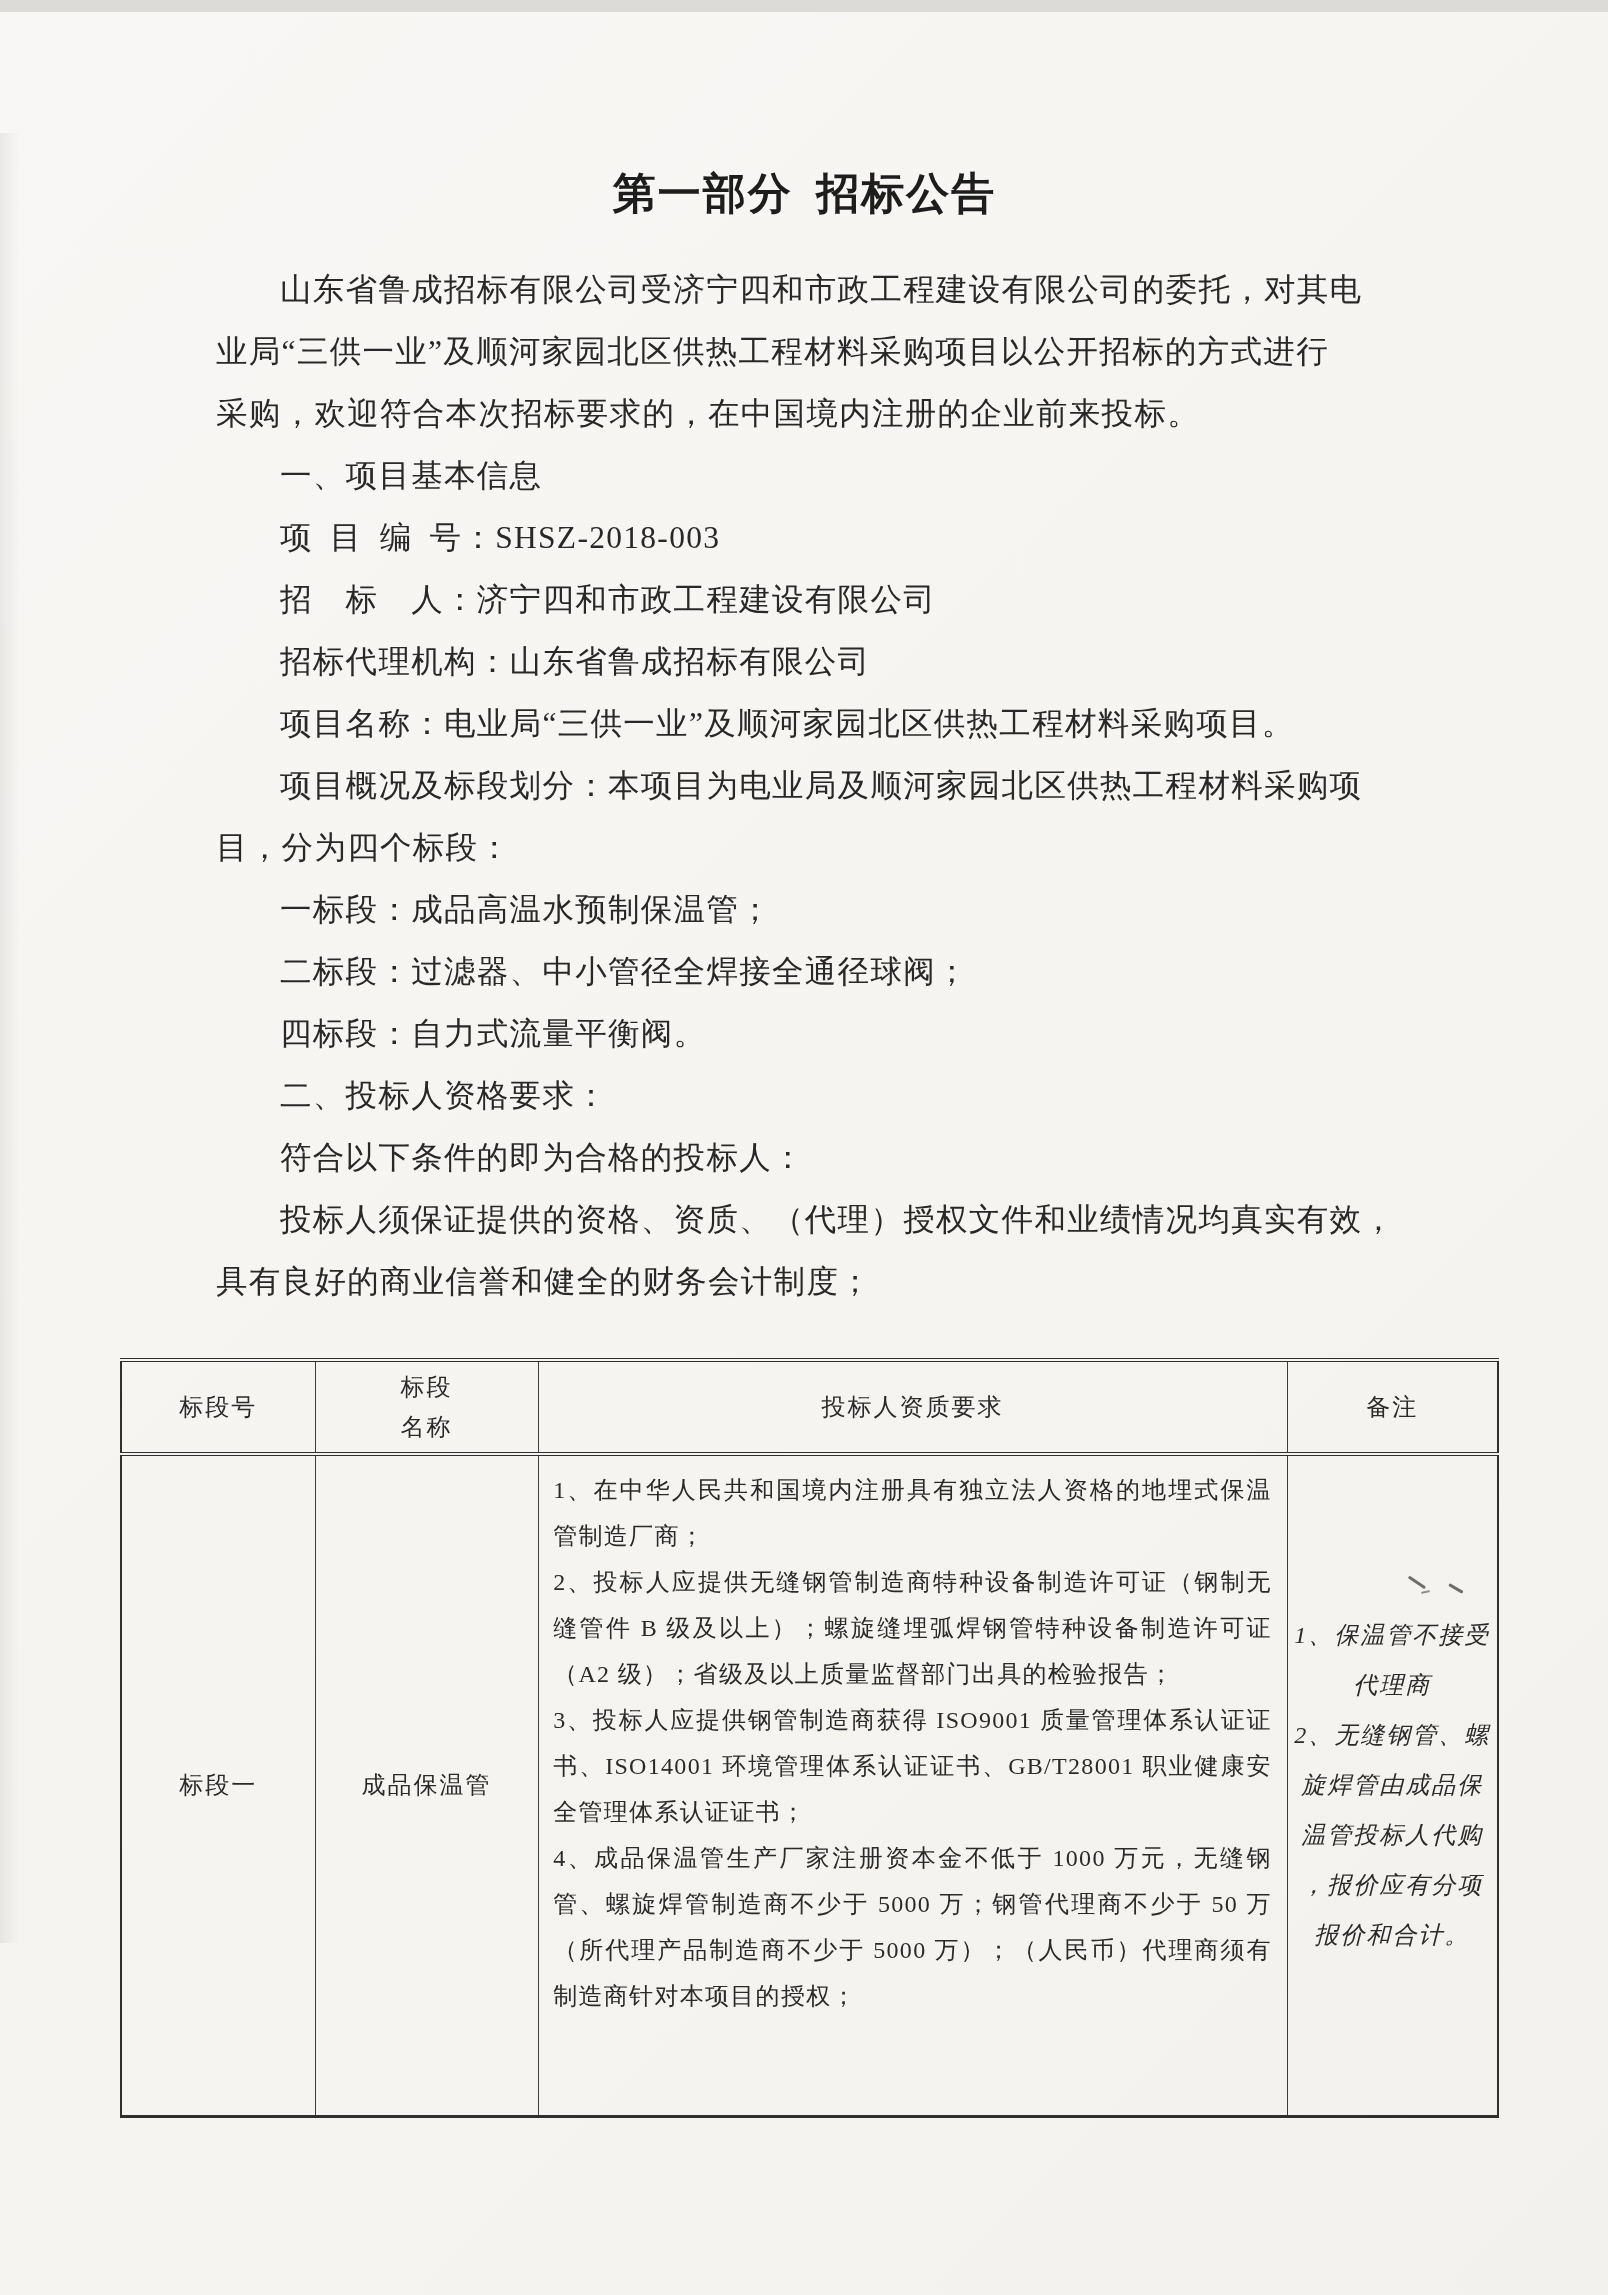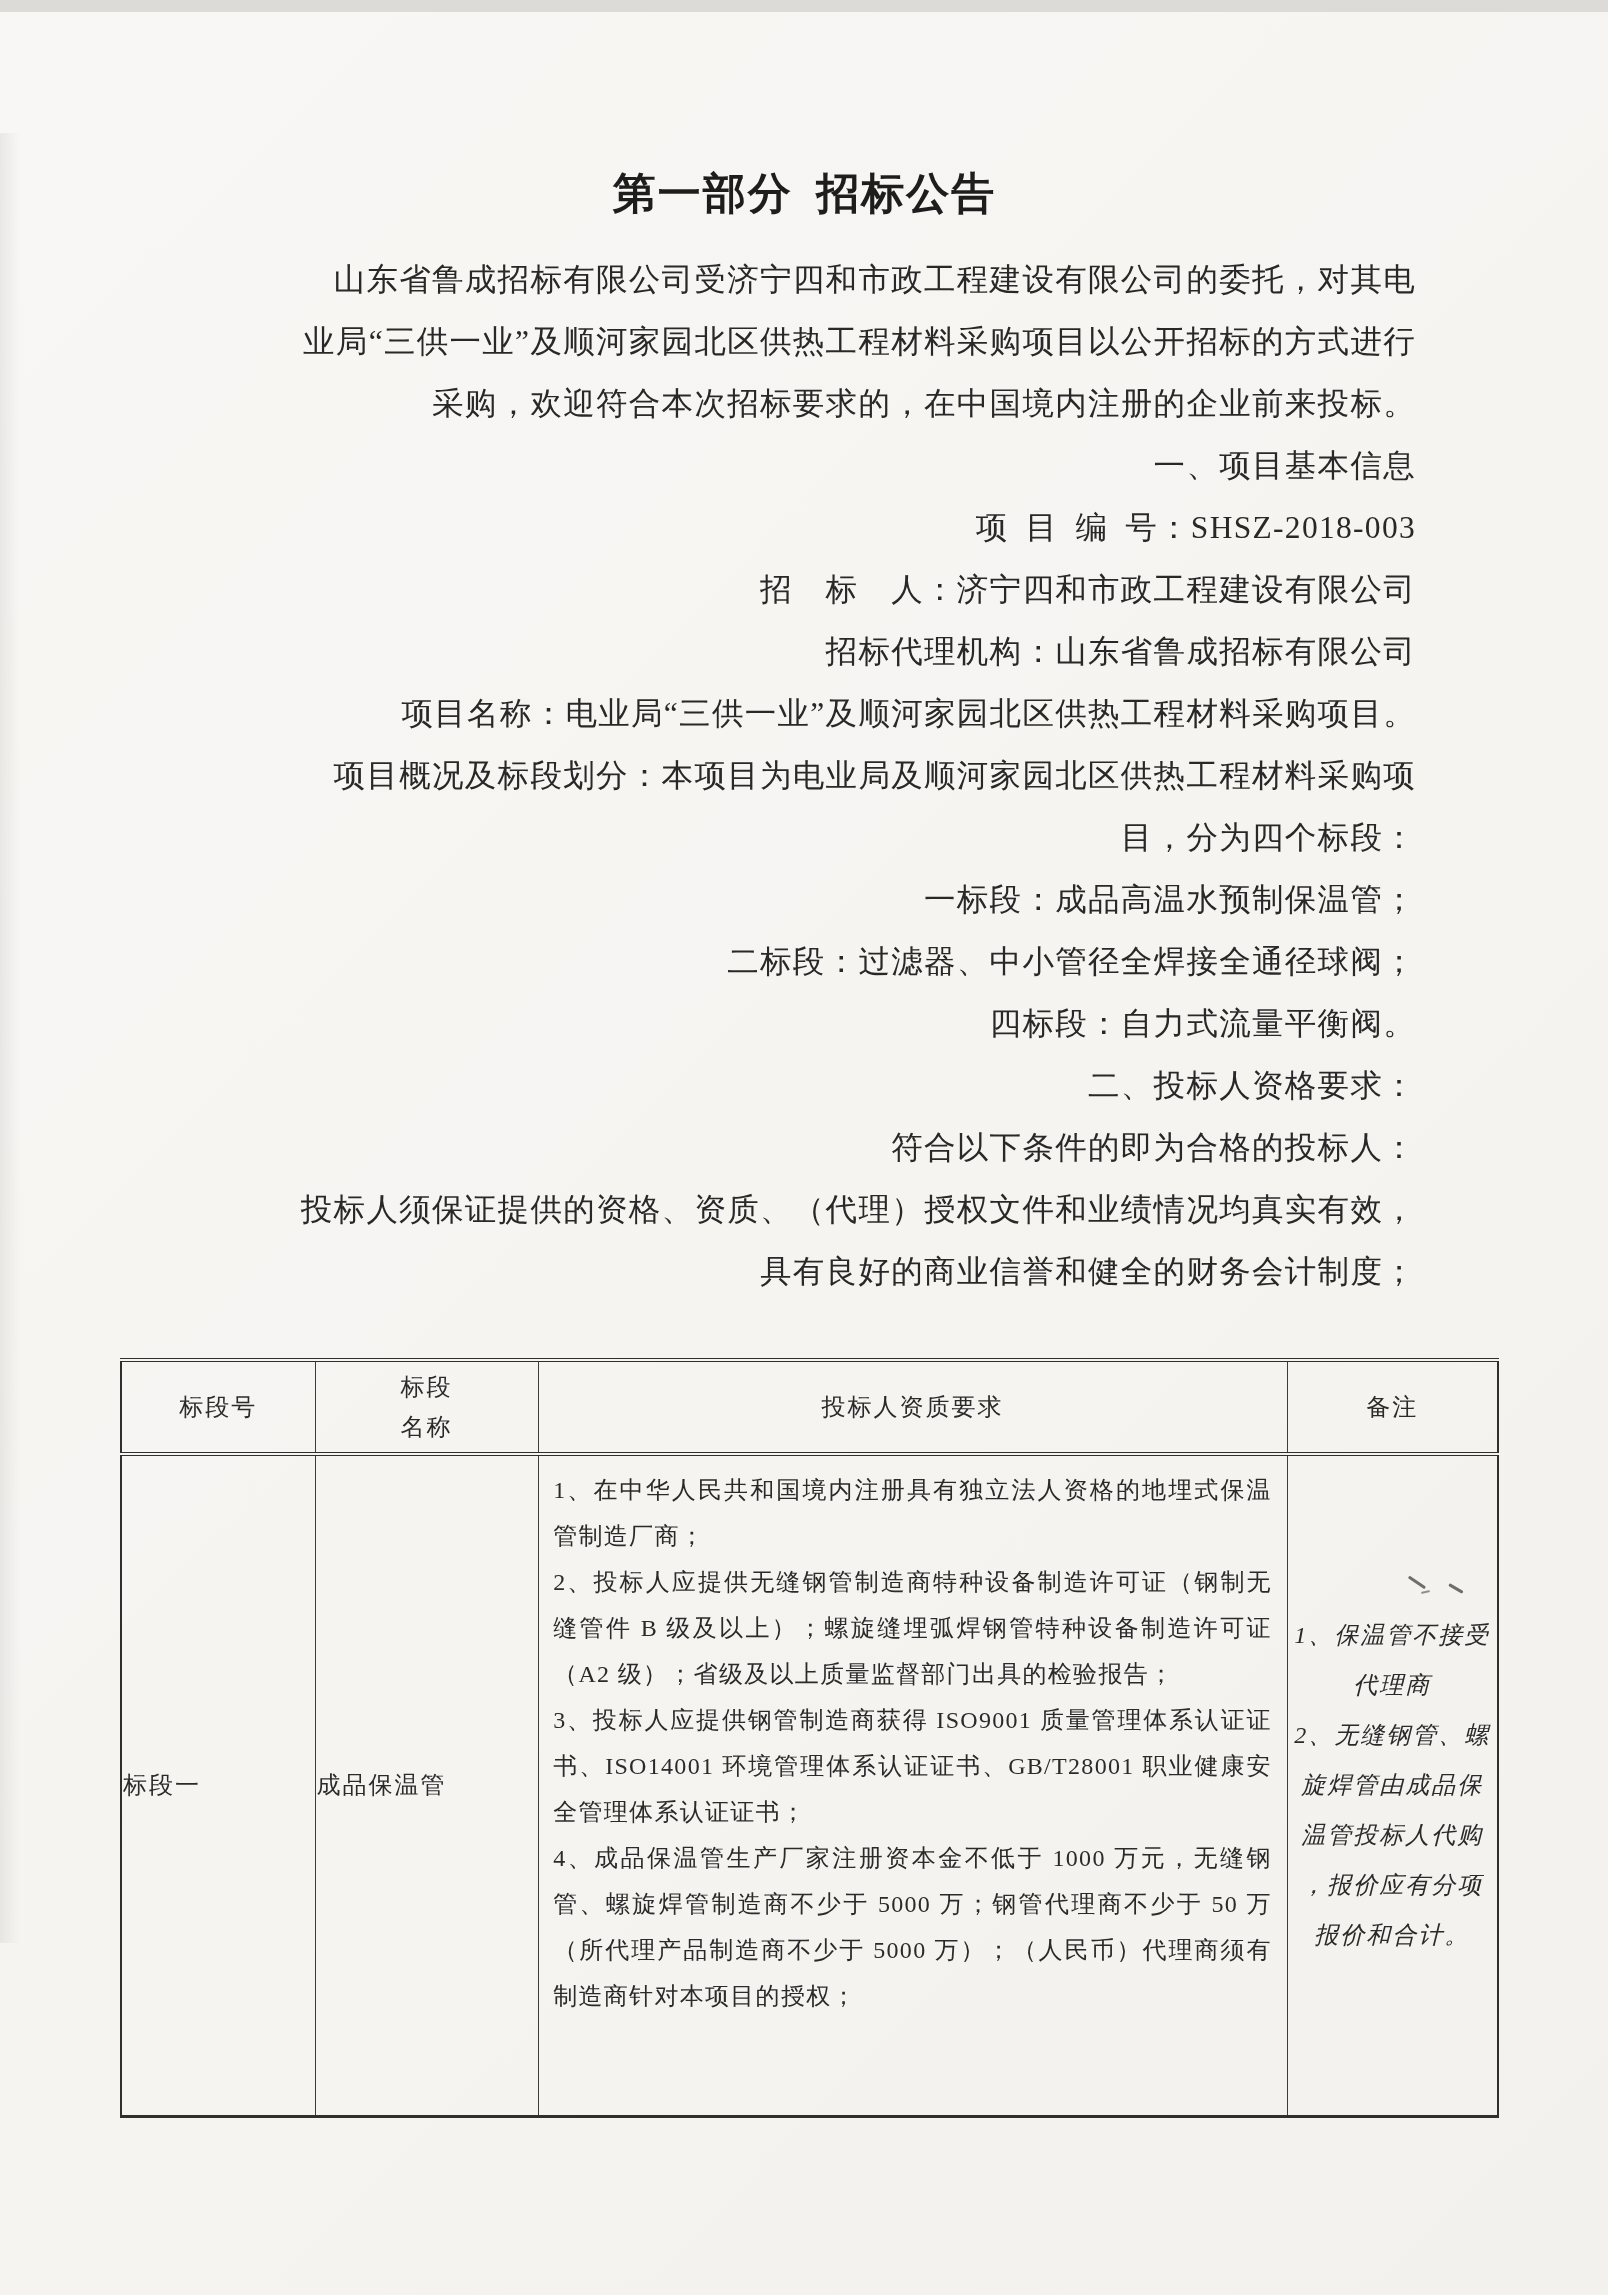--- a/index.html
+++ b/index.html
@@ -25,26 +25,25 @@
   .doc-title{
     position:absolute;top:153px;left:0;width:100%;
     text-align:center;
     font-family:"Liberation Sans","DejaVu Sans",sans-serif;
     font-weight:700;
     font-size:43px;
     letter-spacing:2px;
     color:#1d1d1d;
   }
   .bodytext{
-    position:absolute;top:237px;left:216px;width:1200px;
+    position:absolute;top:247px;left:216px;width:1200px;
     font-size:31.5px;
     letter-spacing:1.3px;
     line-height:62px;
     color:#282828;
-    text-align:right;
   }
   .line{white-space:nowrap;}
   .line.indent{padding-left:64px;}
 
   table.tender-table{
     position:absolute;left:120px;top:1346px;
     width:1377px;height:752px;
     border-collapse:collapse;
     table-layout:fixed;
     font-size:24px;
@@ -63,21 +62,21 @@
     padding:0;
   }
   .tender-table td{
     border:1.3px solid #3c3c3c;
     border-bottom:3.4px solid #2f2f2f;
   }
   .tender-table th:first-child,.tender-table td:first-child{border-left:2px solid #2f2f2f;}
   .tender-table th:last-child,.tender-table td:last-child{border-right:2px solid #2f2f2f;}
   .wrap2{display:inline-block;width:2.3em;line-height:40px;word-break:break-all;text-align:center;}
   td.c-center{
-    vertical-align:middle;
+    text-align:center;vertical-align:middle;
     letter-spacing:2px;white-space:nowrap;
   }
   td.c-req{
     vertical-align:top;
     padding:10.7px 14.7px 0 14.7px;
     line-height:46px;
     letter-spacing:1.3px;
     text-align:justify;
   }
   td.c-req p{margin:0;word-break:break-all;}

